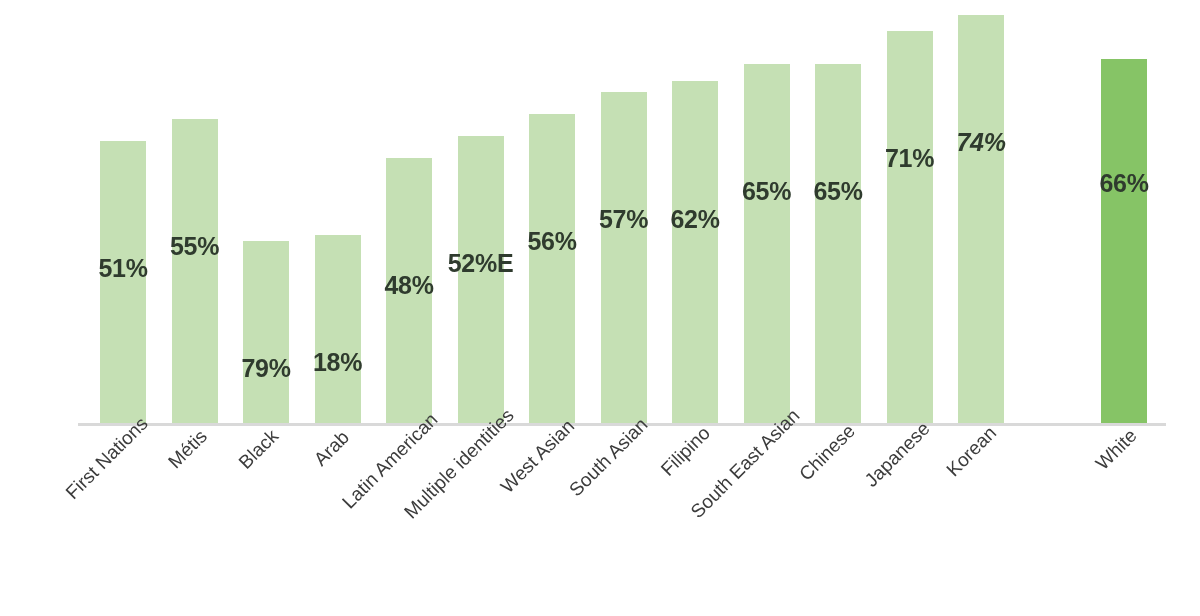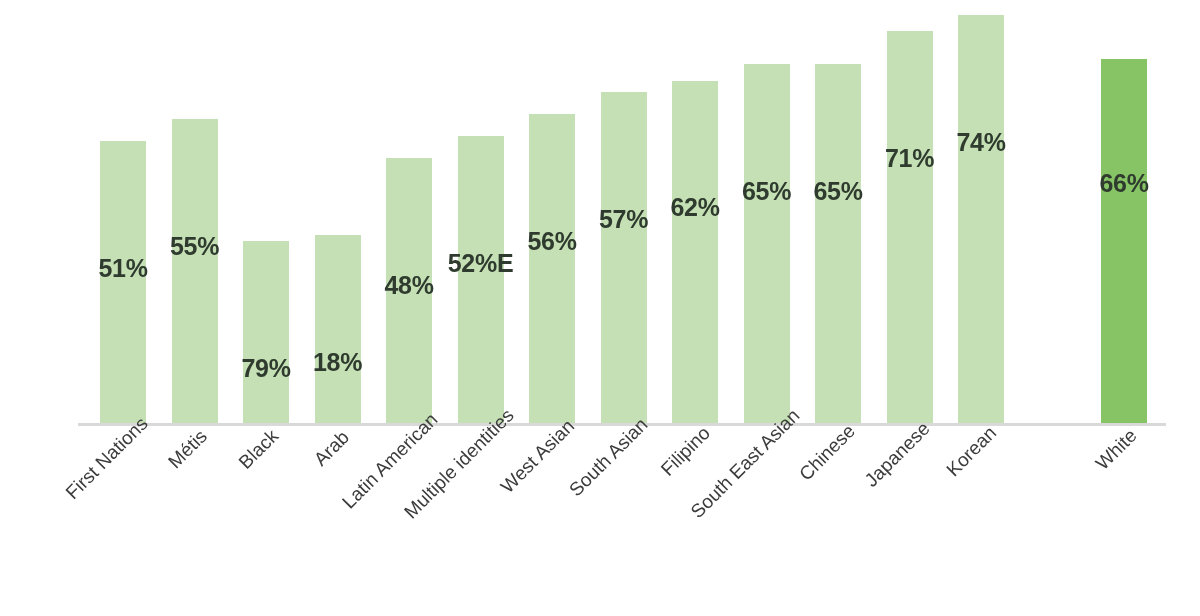--- a/index.html
+++ b/index.html
@@ -114,37 +114,37 @@
       <div class="bar-slot" style="left: 529px;">
         <div class="bar-rect" style="height: 309.12px;"></div>
         <div class="bar-value" style="bottom: 169.12px; text-align: right;">56%</div>
       </div>
       <div class="bar-slot" style="left: 600.5px;">
         <div class="bar-rect" style="height: 331.2px;"></div>
         <div class="bar-value" style="bottom: 191.2px;">57%</div>
       </div>
       <div class="bar-slot" style="left: 672px;">
         <div class="bar-rect" style="height: 342.24px;"></div>
-        <div class="bar-value" style="bottom: 203px; text-align: right;">62%</div>
+        <div class="bar-value" style="bottom: 191px; text-align: right;">62%</div>
       </div>
       <div class="bar-slot" style="left: 743.5px;">
         <div class="bar-rect" style="height: 358.8px;"></div>
         <div class="bar-value" style="bottom: 218.8px;">65%</div>
       </div>
       <div class="bar-slot" style="left: 815px;">
         <div class="bar-rect" style="height: 358.8px;"></div>
         <div class="bar-value" style="bottom: 218.8px;">65%</div>
       </div>
       <div class="bar-slot" style="left: 886.5px;">
         <div class="bar-rect" style="height: 391.92px;"></div>
         <div class="bar-value" style="bottom: 251.92px;">71%</div>
       </div>
       <div class="bar-slot" style="left: 958px;">
         <div class="bar-rect" style="height: 408.48px;"></div>
-        <div class="bar-value" style="bottom: 268.48px;">74%</div>
+        <div class="bar-value" style="bottom: 268.48px; font-style: italic;">74%</div>
       </div>
       <div class="bar-slot" style="left: 1101px;">
         <div class="bar-rect accent" style="height: 364.32px;"></div>
         <div class="bar-value" style="bottom: 227px;">66%</div>
       </div>
     </div>
 
   <div id="axis-line"></div>
 
   <div id="category-labels">

